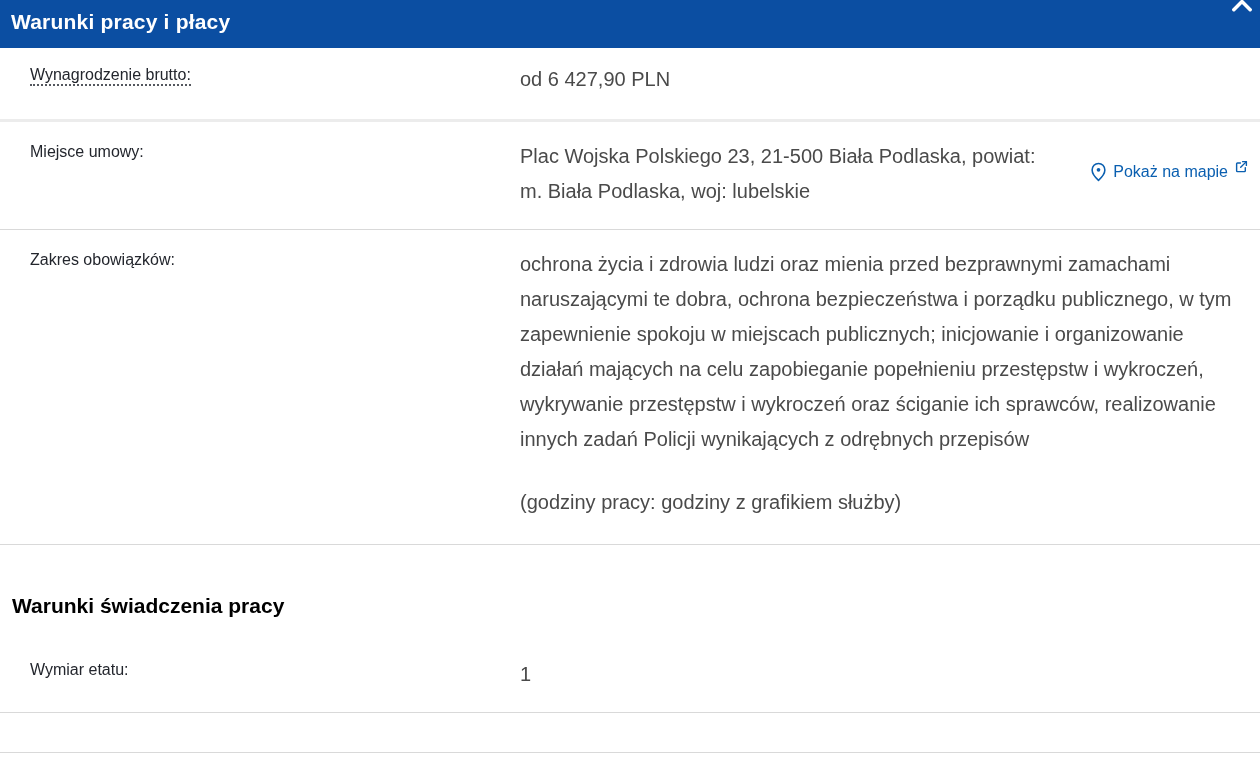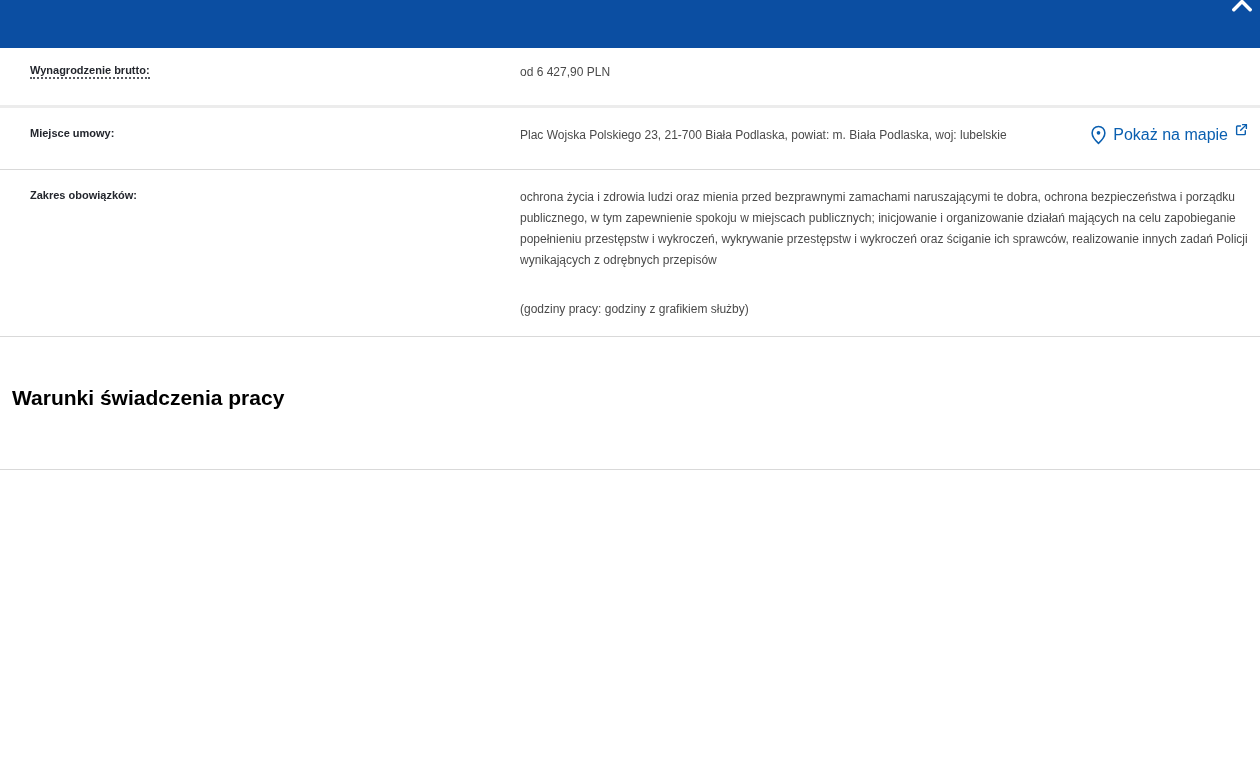--- a/index.html
+++ b/index.html
@@ -40,37 +40,37 @@
   .chevron-btn svg { width: 100%; height: 100%; }
 
   
   .row {
     display: flex;
     align-items: flex-start;
     padding: 17px 12px 20px 30px;
     border-bottom: 1px solid #d9d9d9;
   }
   .row-salary { padding-top: 14px; padding-bottom: 22px; border-bottom: 3px solid #ececec; }
-  .row-duties { padding-bottom: 16px; justify-content: space-between; }
+  .row-duties { padding-bottom: 24px; justify-content: space-between; }
   .row-label {
     flex: 0 0 490px;
     padding-right: 24px;
-    font-size: 11px;
-    font-weight: bold;
+    font-size: 16px;
+    font-weight: normal;
     color: #23262d;
     line-height: 1.6;
   }
   .tooltip-term {
     border-bottom: 2px dotted #55585f;
     padding-bottom: 1px;
     cursor: help;
   }
   .row-value {
     flex: 1 1 auto;
-    font-size: 12px;
+    font-size: 20px;
     line-height: 1.75;
     color: #4a4a4a;
   }
   .value-note { margin-top: 28px; }
 
   
   .link-col {
     flex: 0 0 186px;
     align-self: center;
     text-align: right;
@@ -97,39 +97,40 @@
     font-weight: bold;
     color: #000000;
   }
   .rows-second { margin-top: 20px; }
   .rows-second .row { padding-top: 19px; padding-bottom: 20px; }
 </style>
 </head>
 <body>
 
 <header class="panel-header">
+  <h2 class="panel-title">Warunki pracy i płacy</h2>
   <span class="chevron-btn">
     <svg viewBox="0 0 24 24" fill="none" stroke="currentColor" stroke-width="3" stroke-linecap="round" stroke-linejoin="round">
       <path d="M5 16l7-7 7 7"></path>
     </svg>
   </span>
 </header>
 
 <div>
 
   <div class="row row-salary">
     <div class="row-label">
       <span class="tooltip-term">Wynagrodzenie brutto:</span>
     </div>
     <div class="row-value">od 6 427,90 PLN</div>
   </div>
 
   <div class="row">
     <div class="row-label">Miejsce umowy:</div>
-    <div class="row-value">Plac Wojska Polskiego 23, 21-700 Biała Podlaska, powiat: m. Biała Podlaska, woj: lubelskie</div>
+    <div class="row-value">Plac Wojska Polskiego 23, 21-500 Biała Podlaska, powiat: m. Biała Podlaska, woj: lubelskie</div>
     <div class="link-col">
       <a class="map-link">
         <span class="pin-icon">
           <svg viewBox="0 0 24 28" fill="none" stroke="#0a5fb0" stroke-width="2.2" stroke-linecap="round" stroke-linejoin="round">
             <path d="M12 26s-9-8.2-9-14.6C3 6 7 2 12 2s9 4 9 9.4C21 17.8 12 26 12 26z"></path>
             <circle cx="12" cy="11" r="2.6" fill="#0a5fb0" stroke="none"></circle>
           </svg>
         </span>
         <span>Pokaż na mapie</span>
         <span class="ext-icon">
@@ -152,19 +153,23 @@
   </div>
 
 
 </div>
 
 <h3 class="section-heading">Warunki świadczenia pracy</h3>
 
 <div class="rows-second">
 
 
+  <div class="row">
+    <div class="row-label">Wymiar etatu:</div>
+    <div class="row-value">1</div>
+  </div>
 
   <div class="row">
     
     
   </div>
 
 </div>
 
 </body></html>

